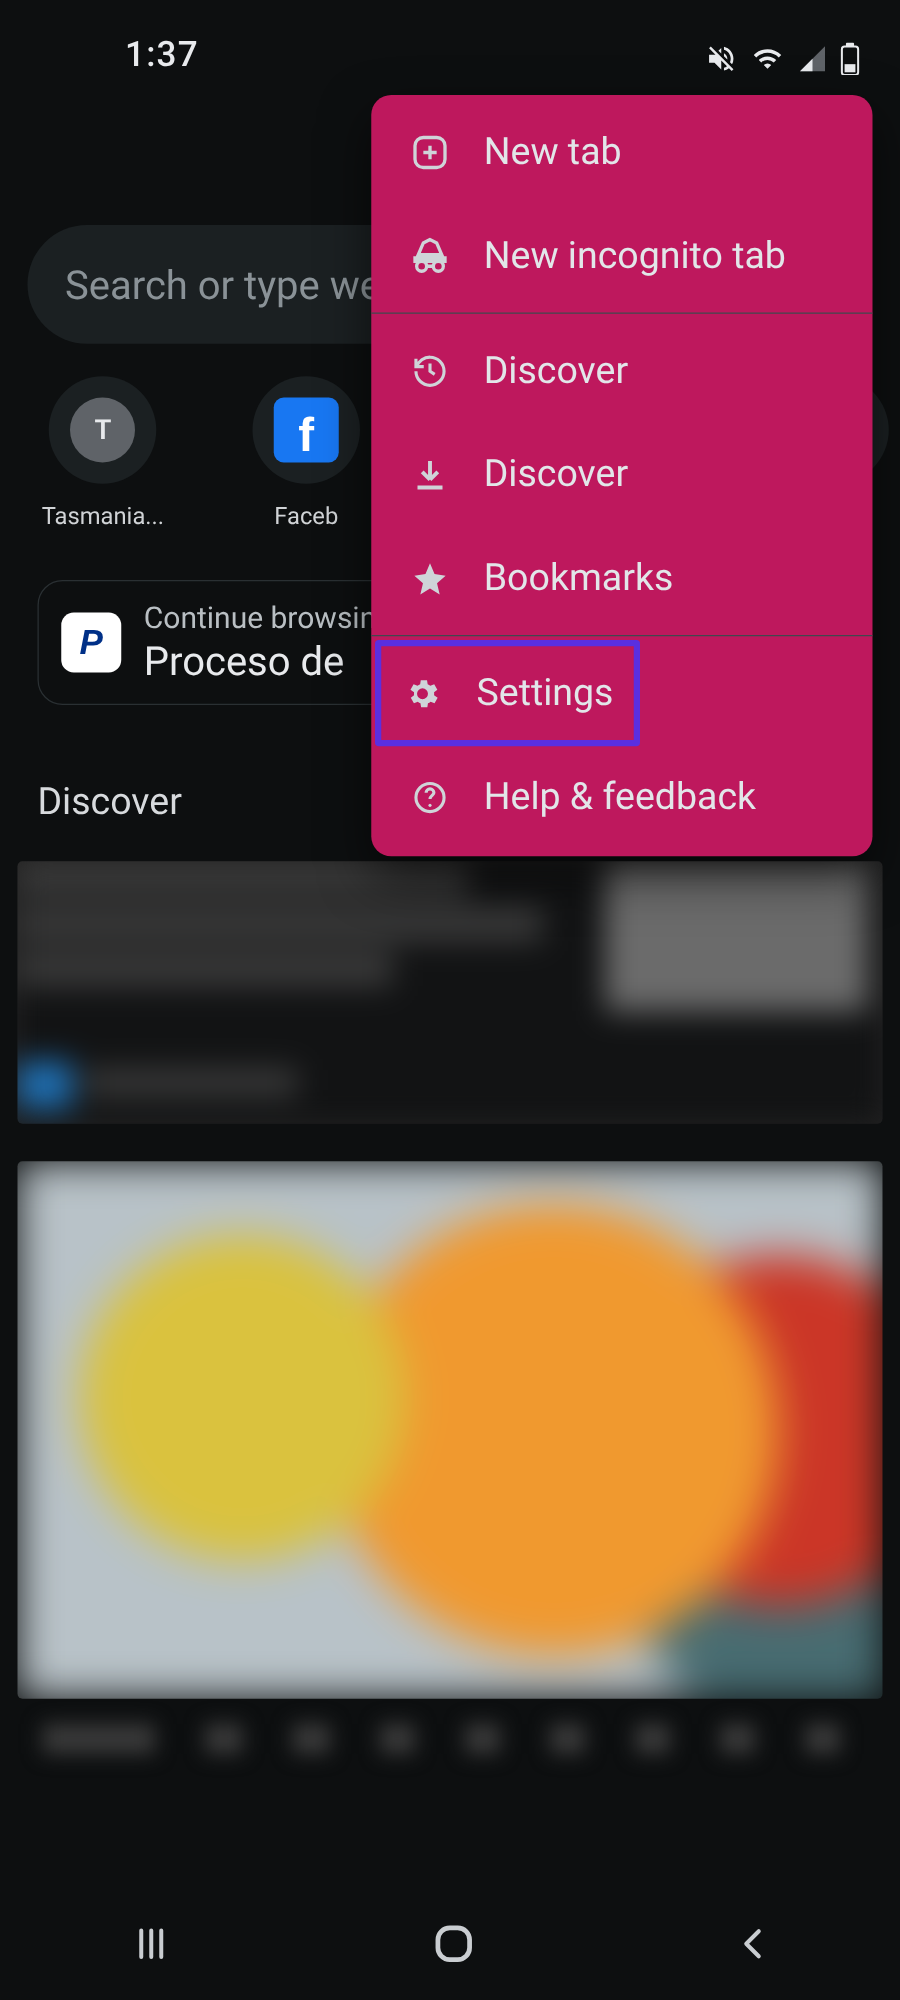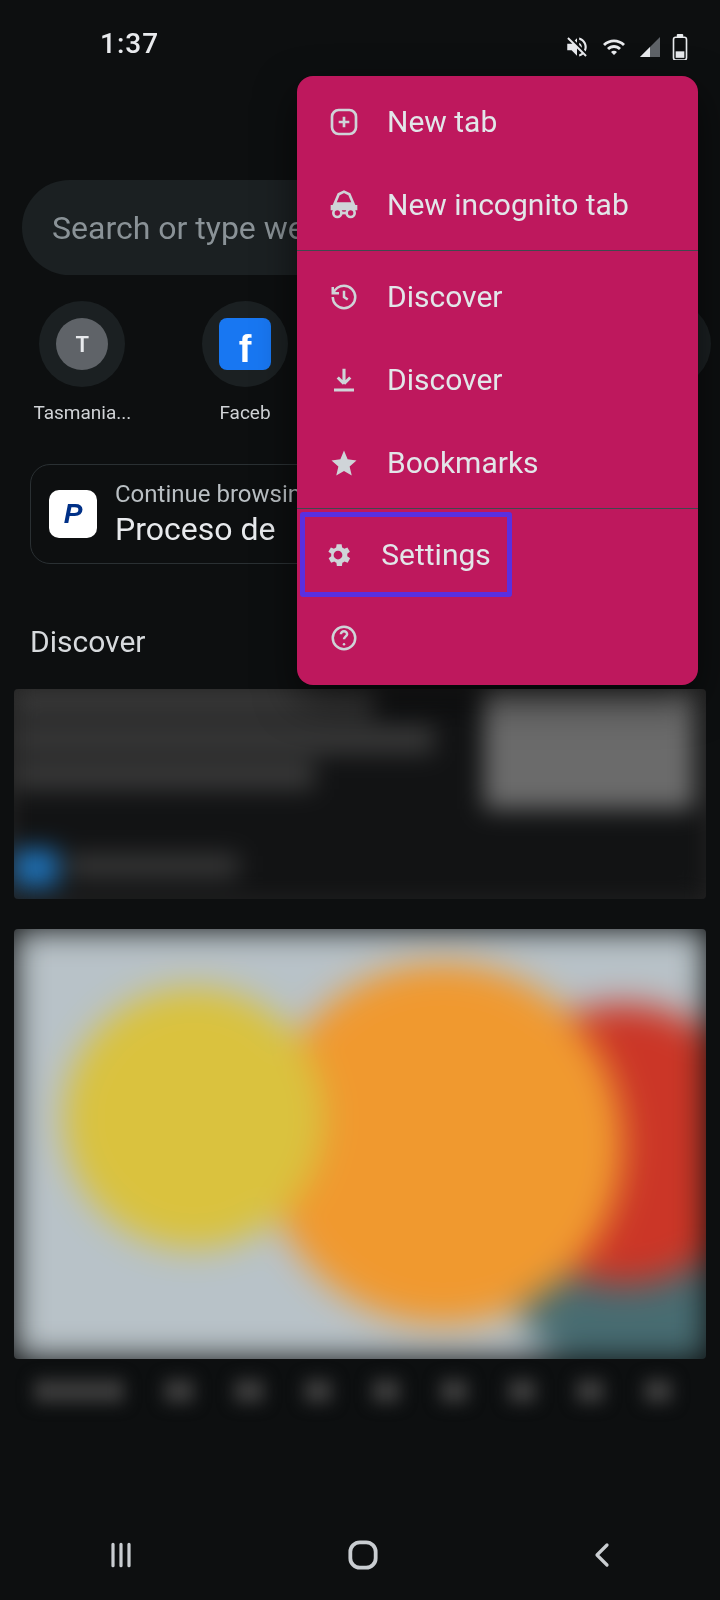--- a/index.html
+++ b/index.html
@@ -201,20 +201,21 @@
     <span>Settings</span>
   </div>
   <div class="menu-item">
     <span class="mi-icon">
       <svg width="30" height="30" viewBox="0 0 24 24" fill="none" stroke="#cfd4d8" stroke-width="2">
           <circle cx="12" cy="12" r="9"></circle>
           <path d="M9.5 9a2.5 2.5 0 015 0c0 1.5-2.5 2-2.5 4"></path>
           <circle cx="12" cy="17" r="1" fill="#cfd4d8" stroke="none"></circle>
         </svg>
     </span>
+    <span>Help &amp; feedback</span>
   </div>
 </div>
 
 <div class="navbar">
   <div>
     <svg width="36" height="32" viewBox="0 0 24 24" fill="none" stroke="#c9cdd1" stroke-width="2.4" stroke-linecap="round">
         <path d="M6 4v16M12 4v16M18 4v16"></path>
       </svg>
   </div>
   <div>

